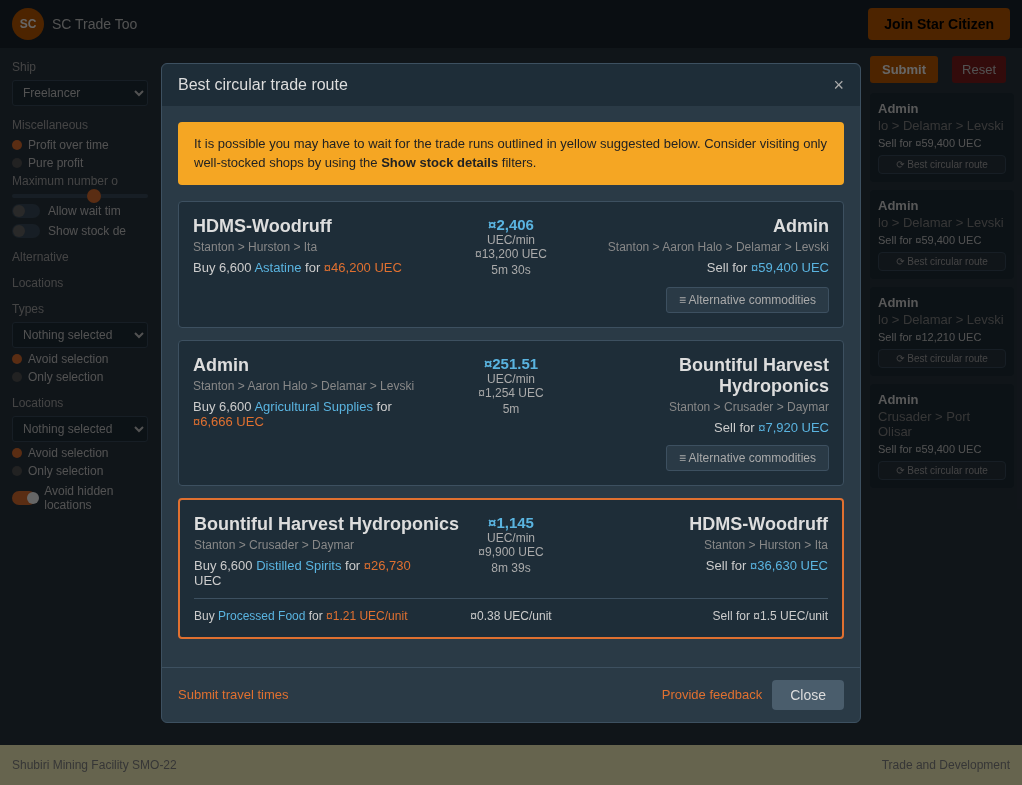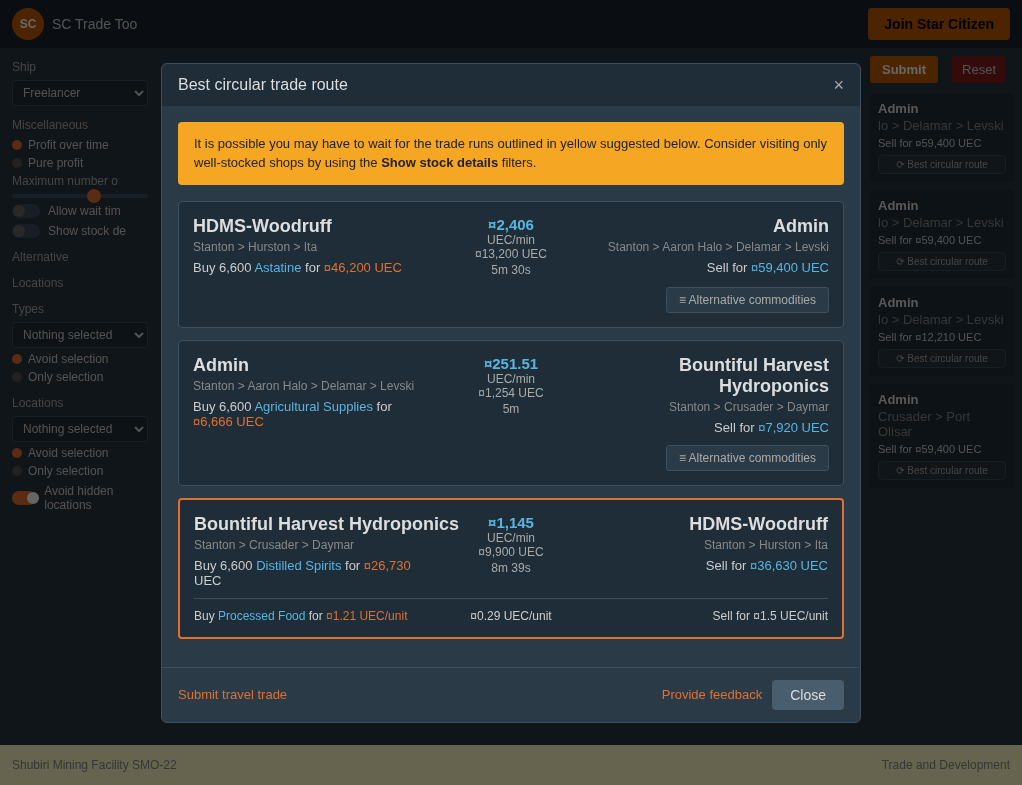--- a/index.html
+++ b/index.html
@@ -648,27 +648,27 @@
             <div class="trade-sell-title">HDMS-Woodruff</div>
             <div class="trade-sell-route">Stanton &gt; Hurston &gt; Ita</div>
             <div class="trade-sell-price">Sell for <span class="price-val">¤36,630 UEC</span></div>
           </div>
         </div>
 
         <div class="trade-sub-row">
           <div>
             Buy <a class="sub-buy-link">Processed Food</a> for <span class="trade-price-orange">¤1.21 UEC/unit</span>
           </div>
-          <div class="sub-center">¤0.29 UEC/unit</div>
+          <div class="sub-center">¤0.38 UEC/unit</div>
           <div class="sub-right">Sell for <span class="price-val">¤1.5 UEC/unit</span></div>
         </div>
       </div>
     </div>
 
     <div class="modal-footer">
-      <button class="submit-travel-btn">Submit travel trade</button>
+      <button class="submit-travel-btn">Submit travel times</button>
       <div class="footer-right">
         <button class="provide-feedback-btn">Provide feedback</button>
         <button class="close-modal-btn">Close</button>
       </div>
     </div>
   </div>
 </div>
 
 </body></html>

